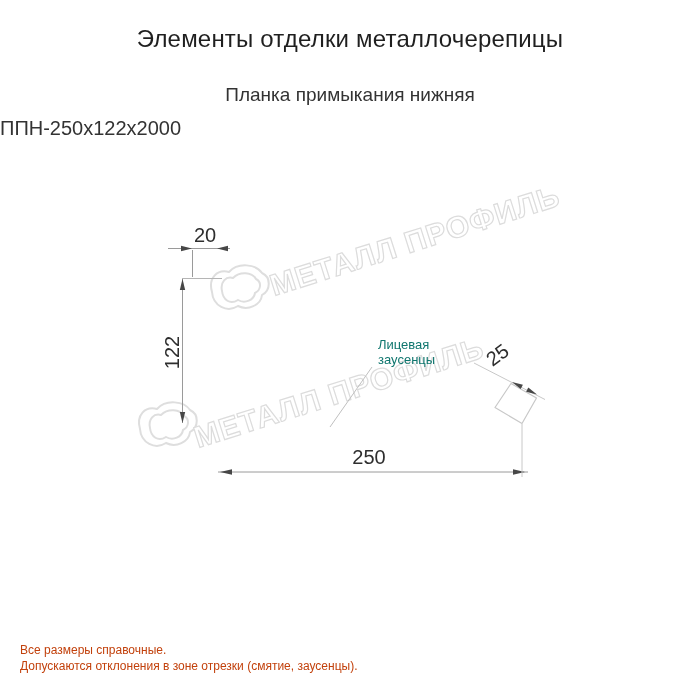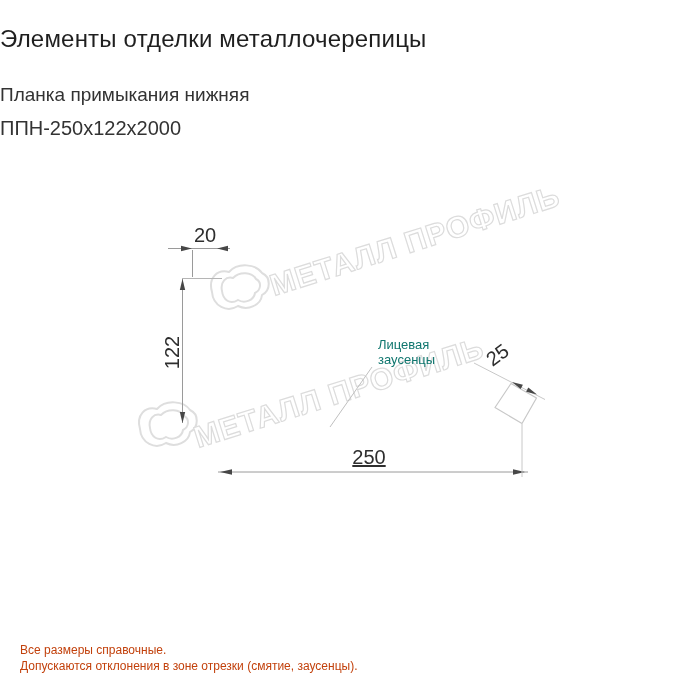--- a/index.html
+++ b/index.html
@@ -2,36 +2,36 @@
 <html><head>
 <meta charset="utf-8">
 <style>
   html,body{margin:0;padding:0;background:#ffffff;}
   .stage{
     position:relative;width:700px;height:700px;background:#ffffff;overflow:hidden;
     font-family:"Liberation Sans", sans-serif;color:#2b2b2b;
   }
   .abs{position:absolute;}
   .page-title{
-    left:0;right:0;top:25px;
+    left:0;right:0;top:25px;text-align:center;
     font-size:24px;font-weight:400;color:#1f1f1f;letter-spacing:0.2px;white-space:nowrap;
   }
   .product-name{
-    left:0;right:0;top:84px;text-align:left;
+    left:0;right:0;top:84px;text-align:center;
     font-size:19px;font-weight:400;color:#333333;white-space:nowrap;
   }
   .product-model{
     left:0;right:0;top:117px;
     font-size:20px;font-weight:400;color:#333333;white-space:nowrap;
   }
   .drawing{left:0;top:0;width:700px;height:700px;}
   .dim-label{font-size:20px;color:#2e2e2e;text-align:center;white-space:nowrap;}
   .dim-20{left:185px;top:224px;width:40px;height:21px;text-align:center;}
   .dim-122{left:140px;top:342px;width:62px;height:21px;transform:rotate(-90deg);}
-  .dim-250{left:339px;top:446px;width:60px;height:21px;text-decoration:underline;}
+  .dim-250{left:339px;top:446px;width:60px;height:21px;}
   .dim-25{left:477px;top:344px;width:40px;height:21px;transform:rotate(-36deg);}
   .face-label{
     left:378px;top:337px;font-size:13px;line-height:15px;color:#0f766e;white-space:nowrap;
   }
   .notes{left:20px;top:642px;font-size:12px;line-height:16px;color:#c2410c;white-space:nowrap;}
 </style>
 </head>
 <body>
 
 <div class="stage">

